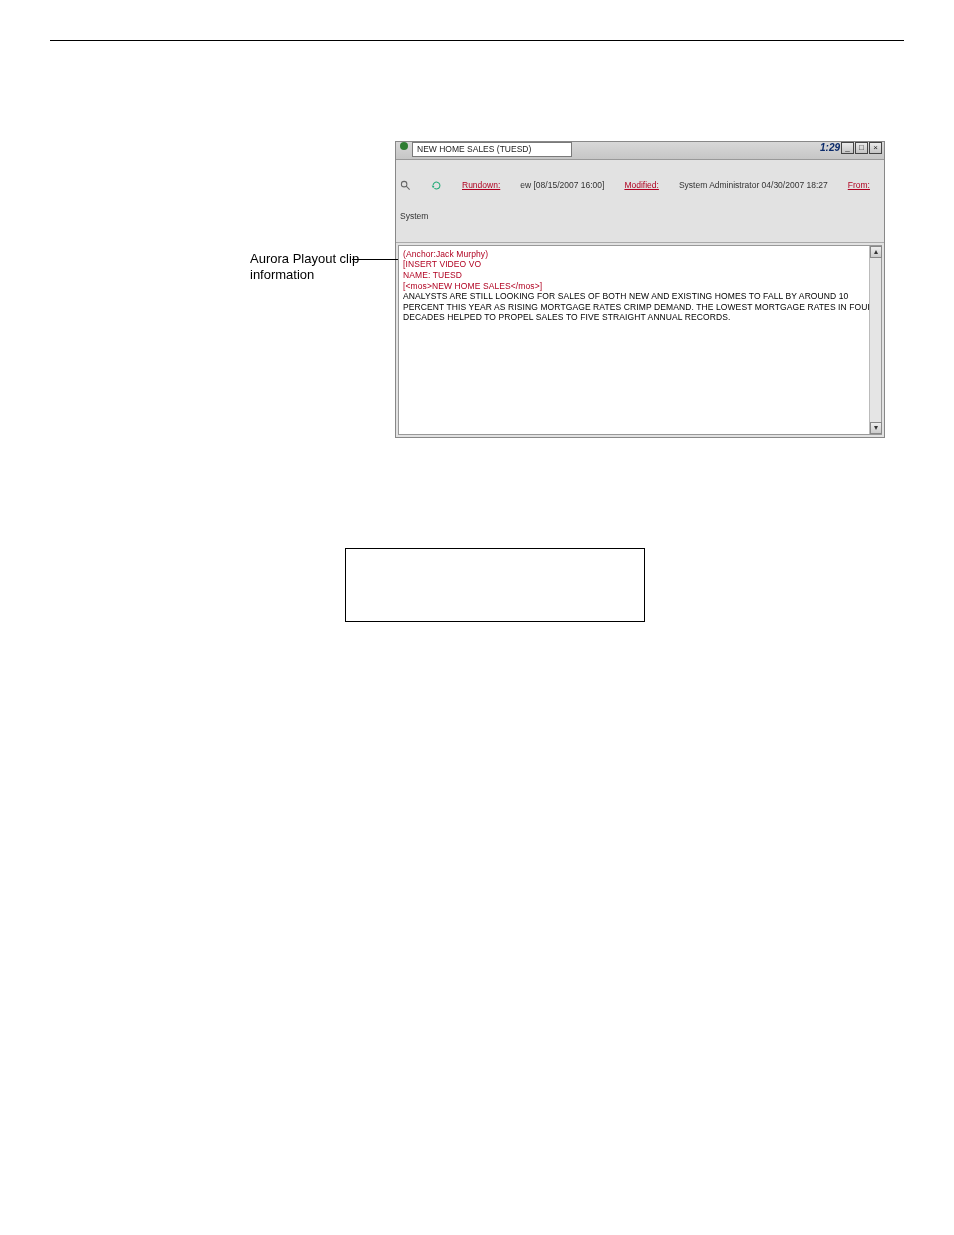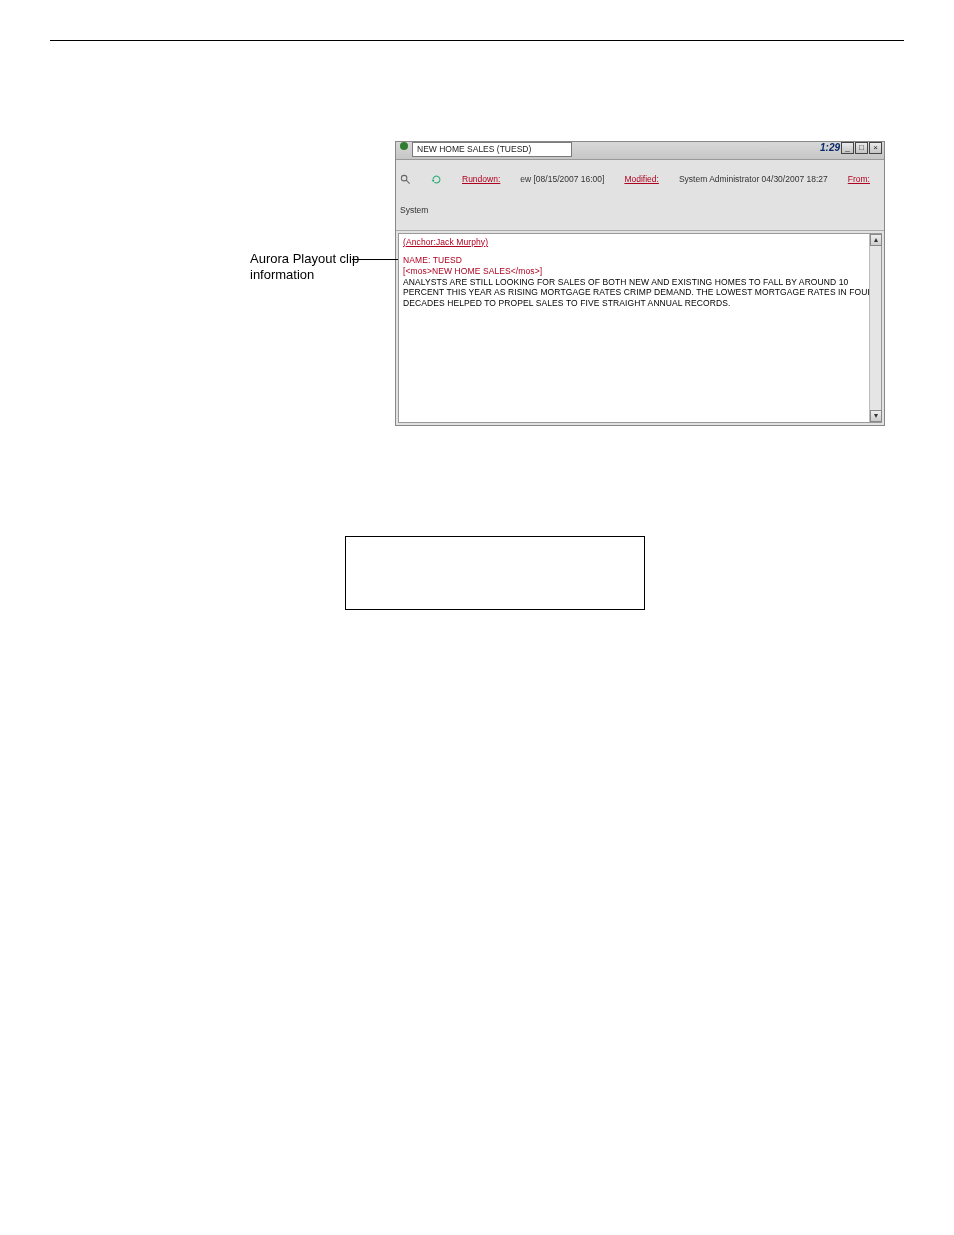--- a/index.html
+++ b/index.html
@@ -80,21 +80,21 @@
     background: linear-gradient(#eaeaea,#c4c4c4);
     border: 1px solid #444;
     font-size: 8px; line-height: 10px;
     text-align: center; color:#222;
     margin-left:1px;
   }
   .metabar {
     display:flex; align-items:flex-end;
     background: #e2e2e2;
     border-bottom: 1px solid #aaa;
-    padding: 14px 4px;
+    padding: 20px 4px;
     font-size: 8.5px;
     color:#444;
     flex-wrap: wrap;
     gap: 20px;
   }
   .meta-icon {
     width: 11px; height:11px;
     display:inline-block;
   }
   .meta-key { color:#b00020; text-decoration: underline; }
@@ -104,21 +104,21 @@
     border:1px solid #999;
     margin:2px;
     padding:3px 4px 6px 4px;
     font-size:8.5px;
     color:#000;
     position:relative;
     font-family: Verdana, Arial, sans-serif;
     letter-spacing:0.1px;
     min-height:190px;
   }
-  .anchor-line { color:#b00020; margin-bottom:8px; display:block;text-decoration:underline; }
+  .anchor-line { color:#b00020; margin-bottom:0; display:block; }
   .red { color:#b00020; display:block; }
   .para { margin: 0 0 10px 0; }
   .scroll-rail {
     position:absolute; right:0; top:0; bottom:0; width:12px;
     background:#e5e5e5; border-left:1px solid #bbb;
   }
   .scroll-up, .scroll-down {
     position:absolute; left:0; width:12px; height:12px;
     background:linear-gradient(#eee,#ccc);
     border:1px solid #888; font-size:8px;
@@ -169,20 +169,21 @@
         <span class="meta-key">Rundown:</span>
         <span class="meta-val">ew [08/15/2007 16:00]</span>
         <span class="meta-key">Modified:</span>
         <span class="meta-val">System Administrator  04/30/2007 18:27</span>
         <span class="meta-key">From:</span>
         <span class="meta-val">System</span>
       </div>
 
       <div class="script-body">
         <span class="anchor-line">(Anchor:Jack Murphy)</span>
+        <span class="red">[INSERT VIDEO VO</span>
         <span class="red">NAME: TUESD</span>
         <span class="red">[&lt;mos&gt;NEW HOME SALES&lt;/mos&gt;]</span>
         <div class="para">ANALYSTS ARE STILL LOOKING FOR SALES OF BOTH NEW AND EXISTING HOMES TO FALL BY AROUND 10 PERCENT THIS YEAR AS RISING MORTGAGE RATES CRIMP DEMAND. THE LOWEST MORTGAGE RATES IN FOUR DECADES HELPED TO PROPEL SALES TO FIVE STRAIGHT ANNUAL RECORDS.</div>
 
         <div class="scroll-rail">
           <div class="scroll-up">▴</div>
           <div class="scroll-down">▾</div>
         </div>
       </div>
     </div>

